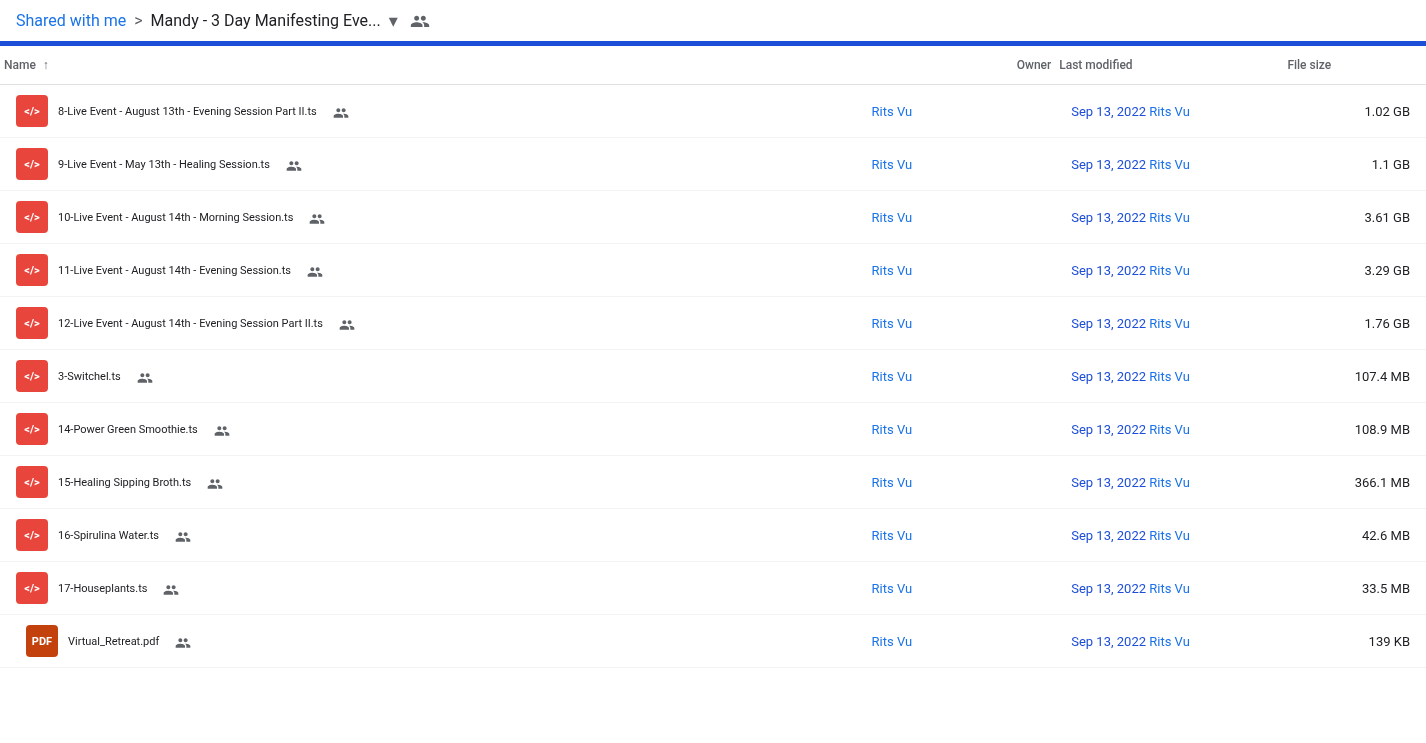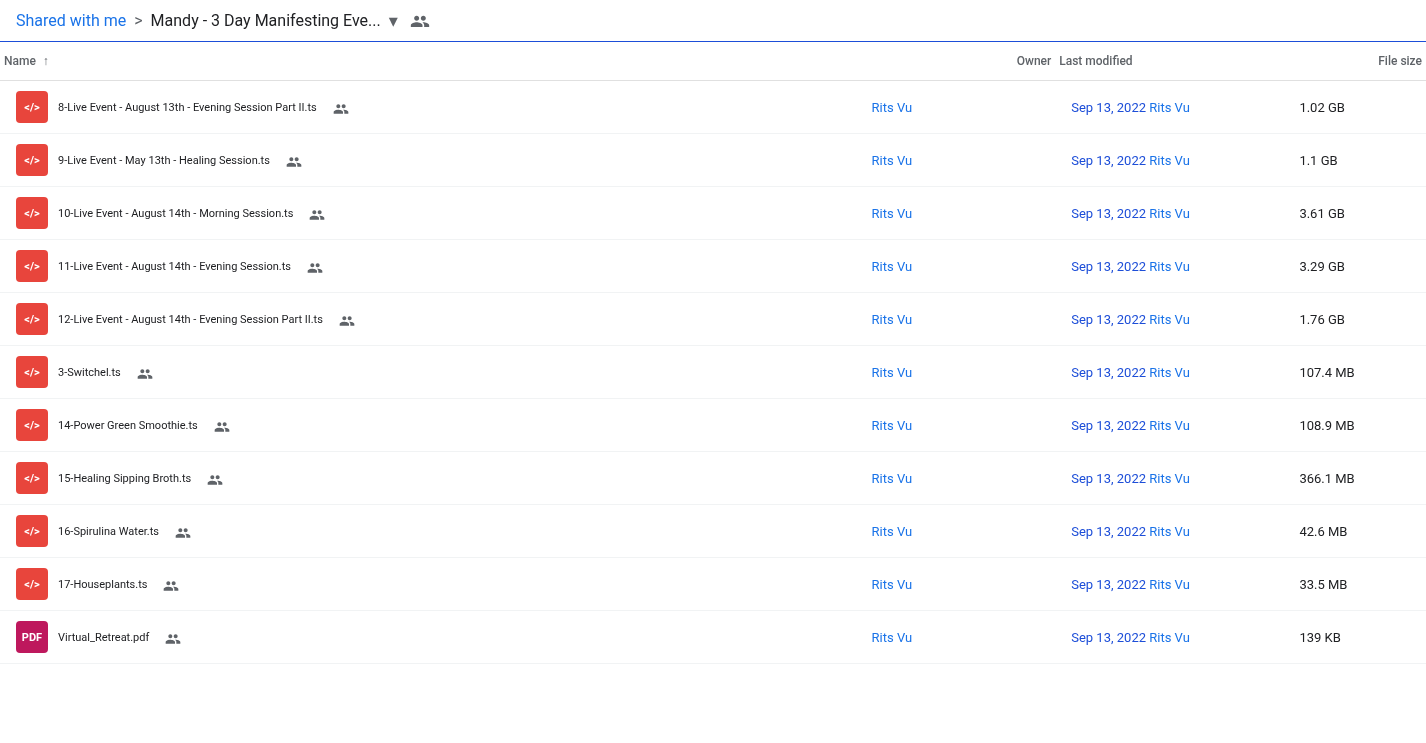--- a/index.html
+++ b/index.html
@@ -8,21 +8,21 @@
       font-size: 14px;
       color: #202124;
       background: #fff;
     }
 
     
     .breadcrumb-bar {
       display: flex;
       align-items: center;
       padding: 10px 16px;
-      border-bottom: 1px solid #1d4ed8;
+      border-bottom: 5px solid #1d4ed8;
       gap: 8px;
     }
     .breadcrumb-link {
       color: #1a73e8;
       font-size: 16px;
       cursor: pointer;
       text-decoration: none;
     }
     .breadcrumb-sep {
       color: #5f6368;
@@ -65,39 +65,39 @@
     }
     .file-table th.owner-col {
       width: 14%;
       text-align: right;
     }
     .file-table th.modified-col {
       width: 16%;
     }
     .file-table th.size-col {
       width: 10%;
-      text-align: right;
     }
     .sort-icon {
       display: inline-block;
       margin-left: 4px;
       font-size: 12px;
       color: #5f6368;
     }
     .file-table tbody tr {
       border-bottom: 1px solid #f1f3f4;
       cursor: pointer;
     }
     .file-table td {
       padding: 10px 16px;
       font-size: 13px;
       color: #202124;
       vertical-align: middle;
     }
     .file-table td.size-col {
+      text-align: right;
       color: #202124;
     }
     .owner-link {
       color: #1a73e8;
       text-decoration: none;
     }
     .modified-text {
       color: #1d4ed8;
     }
     .modified-author {
@@ -119,21 +119,22 @@
       justify-content: center;
       flex-shrink: 0;
       font-size: 11px;
       font-weight: 700;
       color: #fff;
     }
     .file-icon.ts-icon {
       background: #e8453c;
     }
     .file-icon.pdf-icon {
-      background: #be185d;
+      background: #c2410c;
+      margin-left: 10px;
     }
     .file-name-text {
       font-size: 11px;
       color: #202124;
     }
   </style>
 </head>
 <body>
 
 <div class="breadcrumb-bar">

